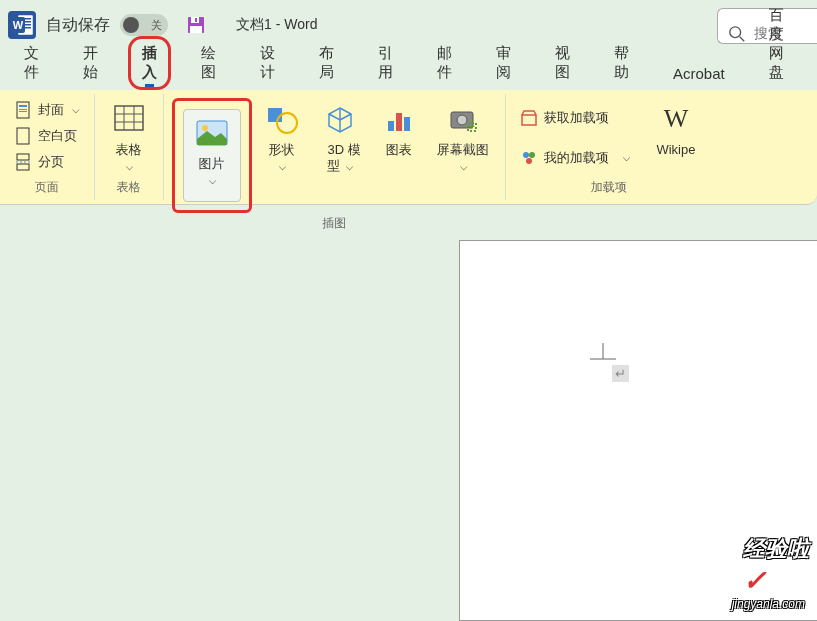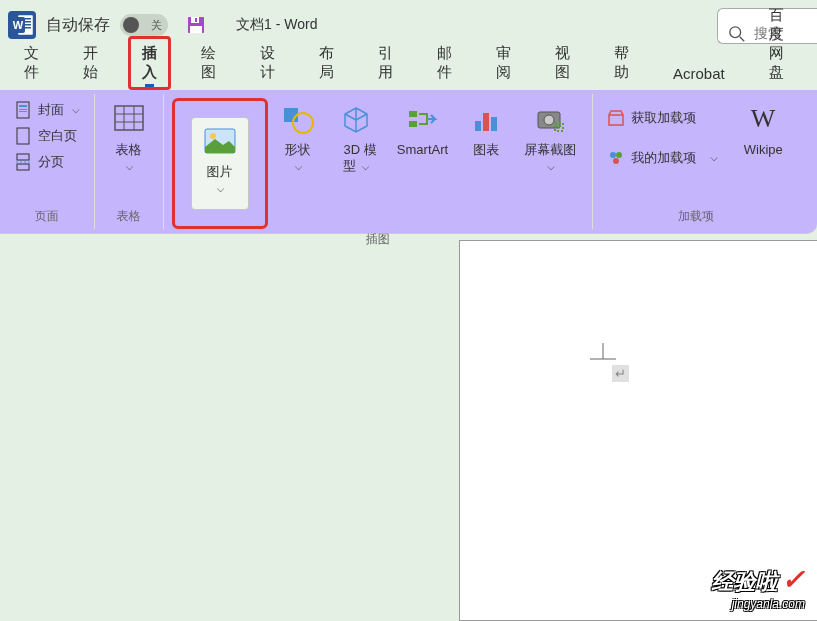--- a/index.html
+++ b/index.html
@@ -13,46 +13,46 @@
     .toggle-label { position: absolute; right: 6px; font-size: 11px; color: #555; }
     .save-icon { width: 20px; height: 20px; }
     .doc-title { font-size: 14px; color: #333; margin-left: 20px; }
     .search-box { position: absolute; right: 0; top: 8px; width: 100px; height: 36px; background: #fff; border: 1px solid #aaa; border-right: none; border-radius: 6px 0 0 6px; display: flex; align-items: flex-end; padding: 0 10px; gap: 8px; }
     .search-placeholder { color: #777; font-size: 14px; }
     
     .tabs { display: flex; align-items: flex-end; height: 40px; padding: 0 10px; gap: 16px; }
     .tab { padding: 8px 14px; font-size: 15px; color: #333; cursor: pointer; position: relative; }
     .tab.active { font-weight: bold; }
     .tab.active::after { content: ''; position: absolute; bottom: 0; left: 14px; right: 14px; height: 3px; background: #185abd; }
-    .tab-highlight-red { border: 3px solid #e03030; border-radius: 4px; padding: 5px 11px; }
-    
-    .ribbon { background: #c4b5fd; height: 144px; display: flex; border-bottom: 1px solid #ccc; border-radius: 0 0 10px 0; padding: 4px 0; }
+    .tab-highlight-red { border: 3px solid #e03030; border-radius: 14px; padding: 5px 11px; }
+    
+    .ribbon { background: #fef9c3; height: 115px; display: flex; border-bottom: 1px solid #ccc; border-radius: 0 0 10px 0; padding: 4px 0; }
     .group { display: flex; flex-direction: column; align-items: center; padding: 4px 8px; border-right: 1px solid #d8e0d8; }
     .group:last-child { border-right: none; }
     .group-content { flex: 1; display: flex; align-items: flex-start; gap: 4px; }
     .group-label { font-size: 12px; color: #666; margin-top: 2px; }
     
     .vstack { display: flex; flex-direction: column; gap: 2px; }
     .hitem { display: flex; align-items: center; gap: 6px; padding: 3px 6px; font-size: 13px; color: #333; }
     .hitem-icon { width: 18px; height: 18px; display: flex; align-items: center; justify-content: center; }
     .chev { font-size: 10px; color: #555; margin-left: 2px; }
     
     .bigbtn { display: flex; flex-direction: column; align-items: center; padding: 4px 8px; gap: 4px; min-width: 50px; }
     .bigbtn-icon { width: 36px; height: 36px; display: flex; align-items: center; justify-content: center; }
     .bigbtn-label { font-size: 13px; color: #333; text-align: center; line-height: 1.2; }
     
-    .highlight-red-box { border: 3px solid #e03030; border-radius: 6px; padding: 16px; }
+    .highlight-red-box { border: 3px solid #e03030; border-radius: 6px; padding: 8px; }
     .highlight-inner { background: #f0f5f0; border: 1px solid #c0c8c0; border-radius: 4px; }
     
     .document-area { position: absolute; right: -2px; top: 240px; width: 360px; height: 381px; background: #fff; border: 1px solid #999; }
     .cursor-mark { position: absolute; top: 100px; left: 128px; }
     .pilcrow { position: absolute; top: 124px; left: 152px; background: #e0e0e0; padding: 1px 3px; color: #888; font-size: 13px; }
     
     .watermark { position: absolute; right: 12px; bottom: 10px; text-align: right; }
-    .watermark-main { font-size: 22px; font-weight: bold; font-style: italic; color: #fff; text-shadow: -1px -1px 0 #000, 1px -1px 0 #000, -1px 1px 0 #000, 1px 1px 0 #000; display: inline-flex; align-items: baseline; }
+    .watermark-main { font-size: 22px; font-weight: bold; font-style: italic; color: #fff; text-shadow: -1px -1px 0 #000, 1px -1px 0 #000, -1px 1px 0 #000, 1px 1px 0 #000; display: inline-flex; align-items: baseline; flex-direction: column; }
     .watermark-check { color: #e03030; font-size: 28px; margin-left: 4px; text-shadow: none; }
     .watermark-sub { font-size: 12px; font-style: italic; color: #fff; text-shadow: -1px -1px 0 #000, 1px -1px 0 #000, -1px 1px 0 #000, 1px 1px 0 #000; }
     
     svg { display: block; }
   </style>
 </head>
 <body>
 
 <div class="titlebar">
   <div class="word-icon">
@@ -192,31 +192,20 @@
               <path d="M17 3 L28 9 L28 21 L17 27 L6 21 L6 9 Z" fill="none" stroke="#4a90d9" stroke-width="1.5"></path>
               <path d="M17 3 L17 15 L6 9 M17 15 L28 9 M17 15 L17 27" fill="none" stroke="#4a90d9" stroke-width="1.5"></path>
             </svg>
           </div>
         <div class="bigbtn-label"><span style="white-space:pre-line;margin-left:8px;">3D 模
 型</span> <span class="chev">⌵</span></div>
       </div>
       <div class="bigbtn">
         <div class="bigbtn-icon">
             <svg width="34" height="30" viewBox="0 0 34 30">
-              <rect x="4" y="6" width="8" height="6" fill="#5aa03a"></rect>
-              <rect x="4" y="16" width="8" height="6" fill="#5aa03a"></rect>
-              <path d="M14 9 L22 9 L22 19 L14 19" fill="none" stroke="#5aa03a" stroke-width="2"></path>
-              <path d="M22 14 L30 14 L26 10 M30 14 L26 18" fill="none" stroke="#4a90d9" stroke-width="2"></path>
-            </svg>
-          </div>
-        <div class="bigbtn-label"><span>SmartArt</span></div>
-      </div>
-      <div class="bigbtn">
-        <div class="bigbtn-icon">
-            <svg width="34" height="30" viewBox="0 0 34 30">
               <rect x="6" y="16" width="6" height="10" fill="#4a90d9"></rect>
               <rect x="14" y="8" width="6" height="18" fill="#d9534f"></rect>
               <rect x="22" y="12" width="6" height="14" fill="#4a90d9"></rect>
             </svg>
           </div>
         <div class="bigbtn-label"><span>图表</span></div>
       </div>
       <div class="bigbtn">
         <div class="bigbtn-icon">
             <svg width="34" height="30" viewBox="0 0 34 30">

